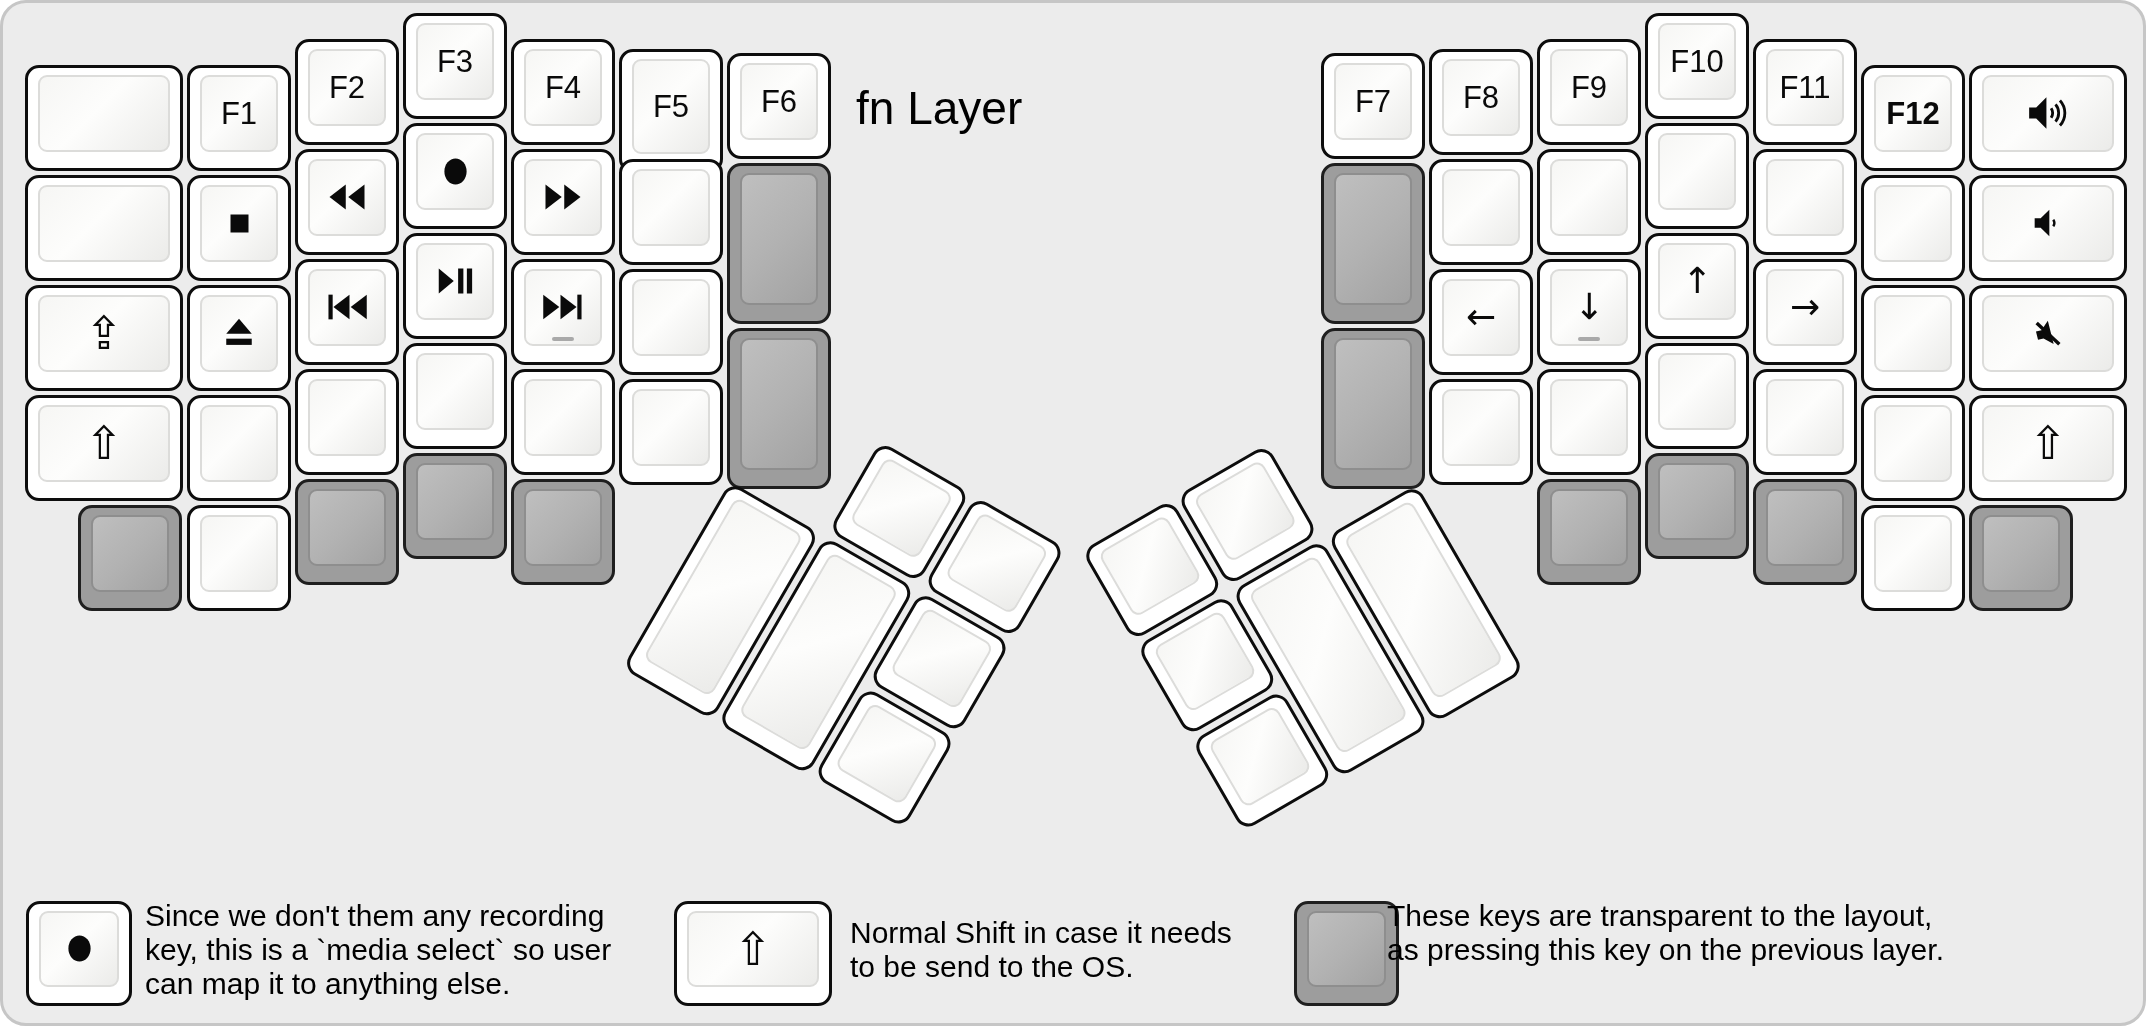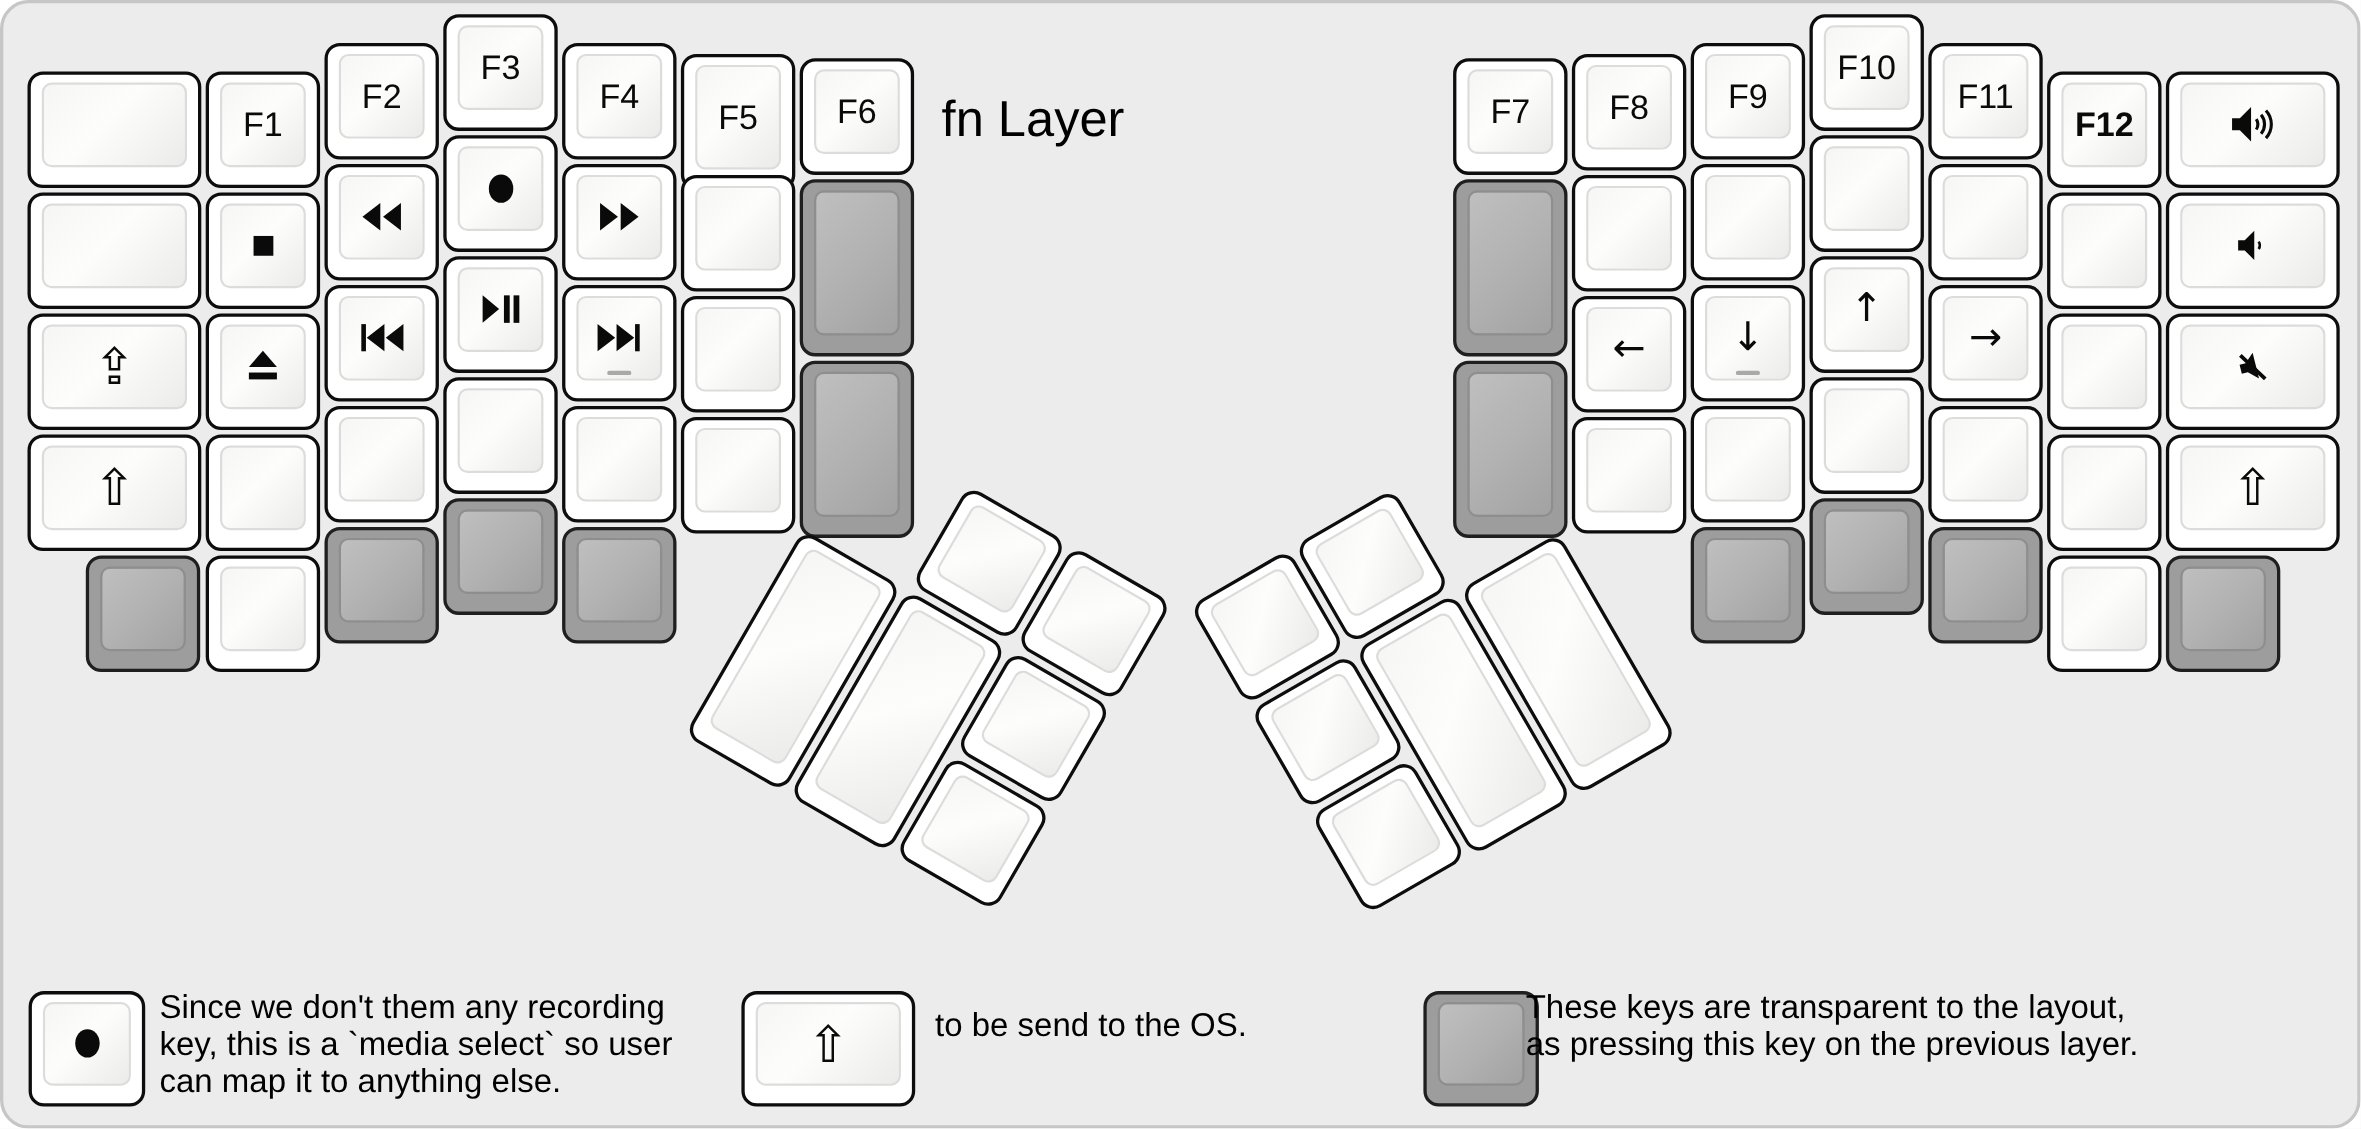--- a/index.html
+++ b/index.html
@@ -390,20 +390,21 @@
       <div class="legend-text" style="left: 142px; top: 896px;">
         <div>Since we don't them any recording</div>
         <div>key, this is a `media select` so user</div>
         <div>can map it to anything else.</div>
       </div>
       <div class="key white" style="left: 671px; top: 898px; width: 158px; height: 105px;">
         <div class="face"></div>
         <span class="glyph bigsym">⇧</span>
       </div>
       <div class="legend-text" style="left: 847px; top: 913px;">
+        <div>Normal Shift in case it needs</div>
         <div>to be send to the OS.</div>
       </div>
       <div class="key gray" style="left: 1291px; top: 898px; width: 105px; height: 105px;">
         <div class="face"></div>
       </div>
       <div class="legend-text" style="left: 1384px; top: 896px;">
         <div>These keys are transparent to the layout,</div>
         <div>as pressing this key on the previous layer.</div>
       </div>
     </div>

